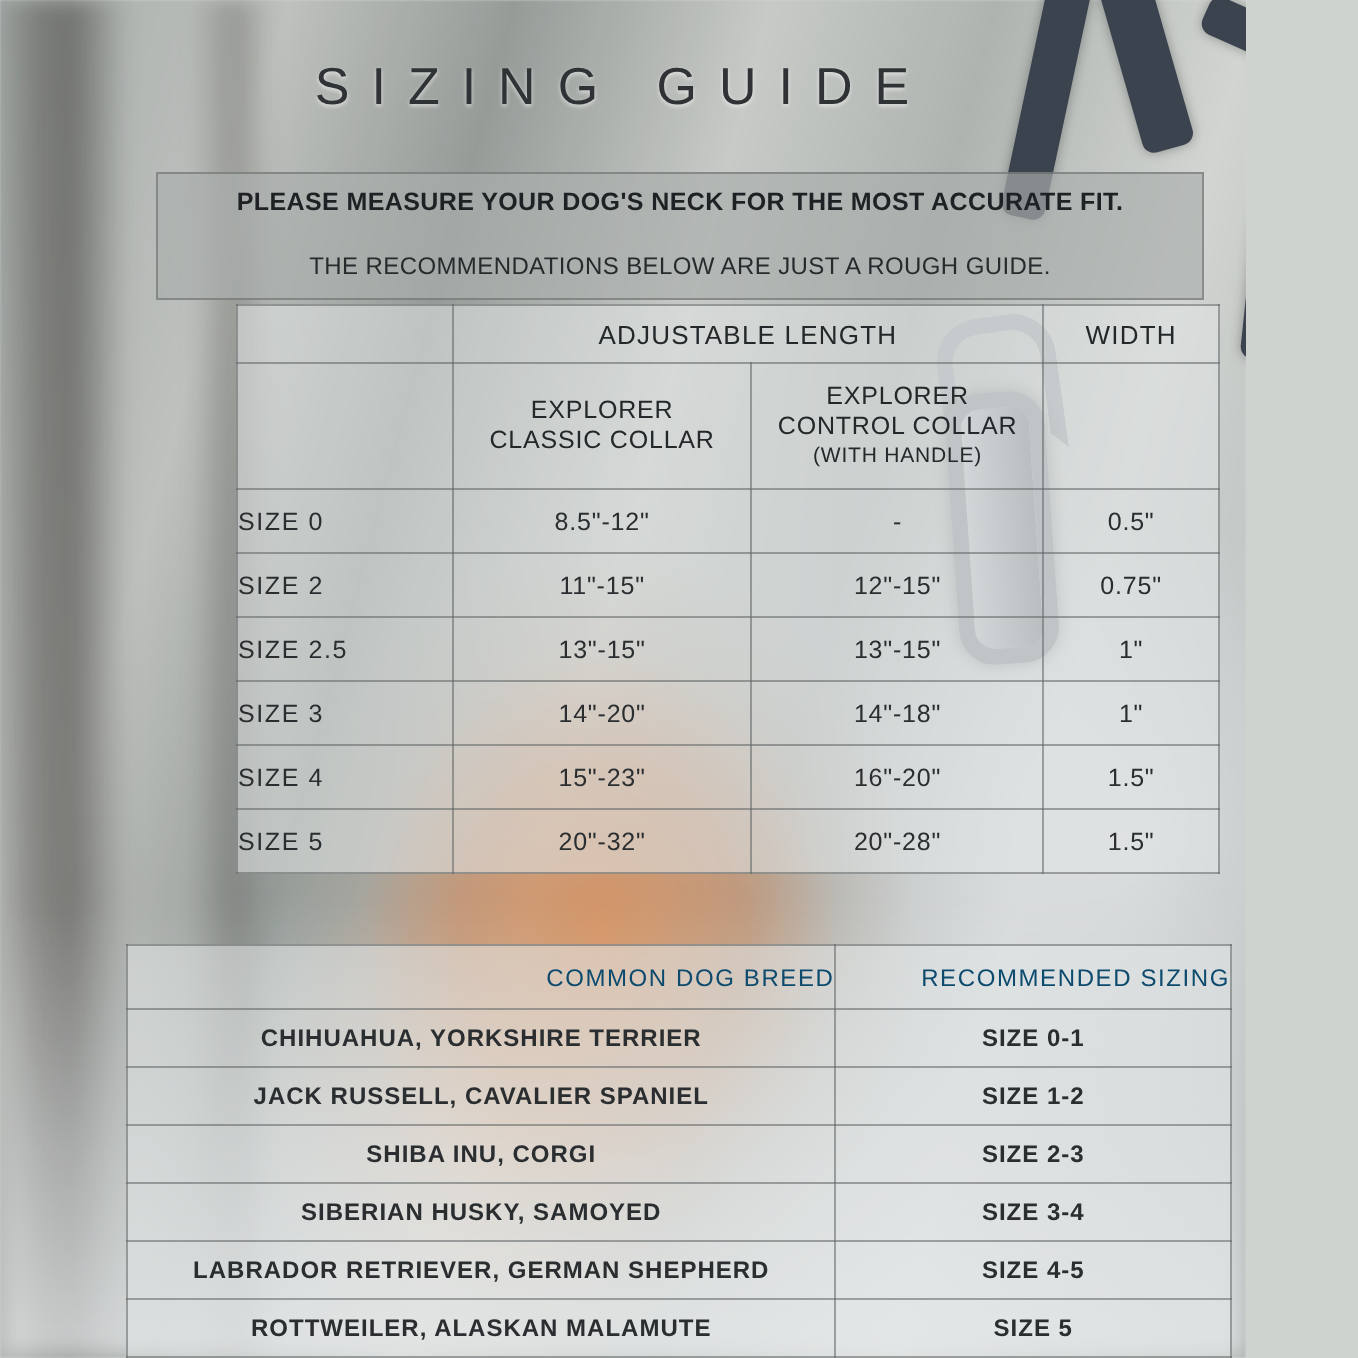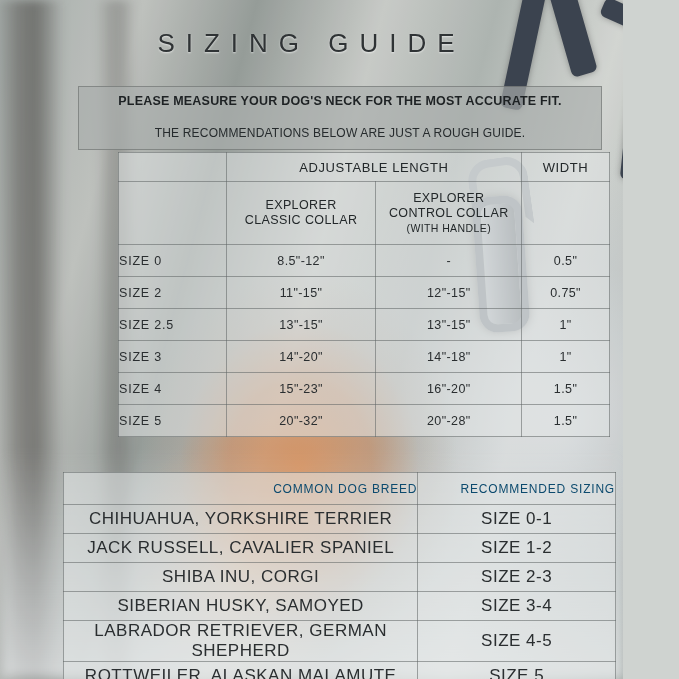--- a/index.html
+++ b/index.html
@@ -192,22 +192,23 @@
   }
   #breed-table thead td {
     height: 31px;
     font-size: 12px;
     letter-spacing: .8px;
     color: #0c4a6e;
     text-align: right;
   }
   #breed-table tbody td {
     height: 28px;
-    font-size: 17px;
+    font-size: 12px;
     letter-spacing: .5px;
+    font-weight: bold;
   }
   .col-breed { width: 355px; }
   .col-rec { width: 198px; }
 </style>
 </head>
 <body>
 
 <div class="page">
 
   <div class="bg"></div>

